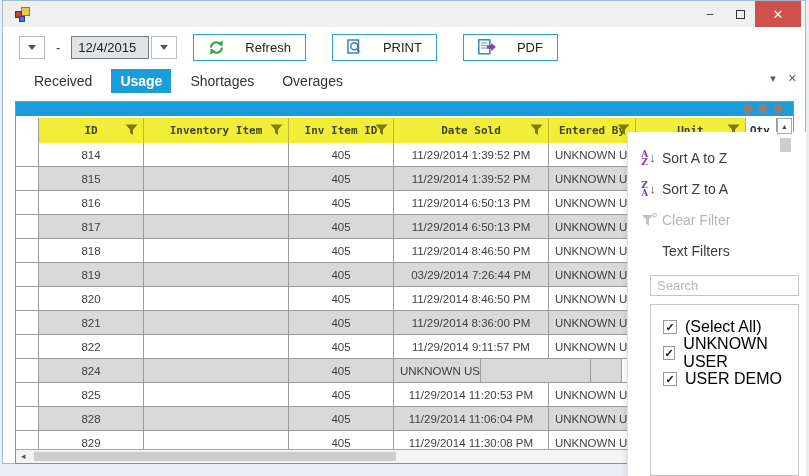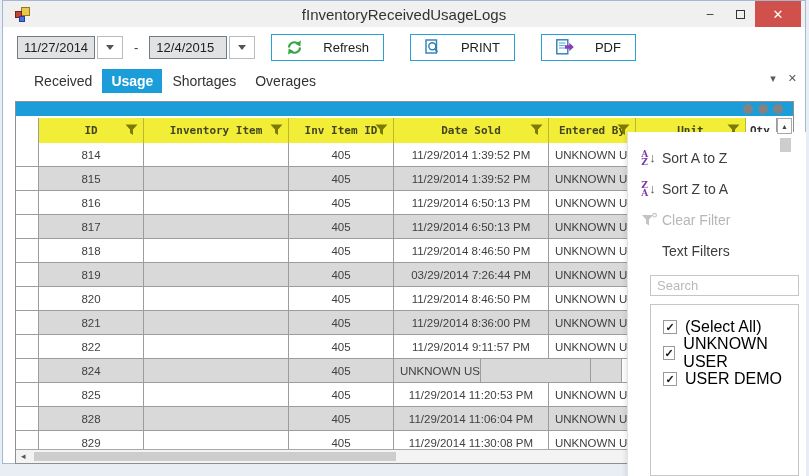--- a/index.html
+++ b/index.html
@@ -27,21 +27,21 @@
   .datebtn{width:26px;border:1px solid #b9bdc1;margin-left:2px;background:#fff;
            display:flex;align-items:center;justify-content:center}
   .caret{width:0;height:0;border-left:4px solid transparent;border-right:4px solid transparent;
          border-top:5px solid #555}
   .dash{margin:0 11px;color:#333;font-size:13px}
   .tbtn{display:flex;align-items:center;gap:20px;height:27px;background:#fff;border:1px solid #27a0d8;
         font-size:13px;color:#222;padding:0 14px;margin-left:26px;font-family:inherit;cursor:default}
   .tbtn.first{margin-left:16px}
   
   .tabstrip{height:28px;display:flex;align-items:center;padding-left:22px;position:relative;background:#fff}
-  #tabs{display:flex;gap:1px}
+  #tabs{display:flex;gap:10px}
   .tab{font-size:14px;color:#333;padding:4px 9px;white-space:nowrap}
   .tab.active{background:#1b9dd9;color:#fff;font-weight:bold}
   .tabstrip-icons{position:absolute;right:8px;top:5px;display:flex;gap:12px;color:#5a5a5a;font-size:11px}
   
   .grid{position:absolute;left:12px;top:100px;width:779px;height:363px;border:1px solid #8f8f8f;background:#fff}
   .bluebar{height:14px;background:#1b9dd9;position:relative;margin-bottom:2px}
   .dots{position:absolute;right:10px;top:2px;display:flex;gap:5px}
   .dot{width:10px;height:10px;border-radius:50%;background:#828282}
   .gheader{display:flex;height:25px}
   .hcell{position:relative;display:flex;align-items:center;justify-content:center;
@@ -90,33 +90,31 @@
 <body>
 
 <div class="window">
 
   <div class="titlebar">
     <div class="app-icon">
         <i class="sq-y"></i>
         <i class="sq-r"></i>
         <i class="sq-b"></i>
       </div>
-    <div class="title">fInventoryReceivedUsageLogs</div>
     <div class="win-controls">
       <div class="winbtn">–</div>
       <div class="winbtn">
           <span class="maxbox"></span>
         </div>
       <div class="winbtn close">✕</div>
     </div>
   </div>
 
   <div class="toolbar">
     <div class="dategroup">
-      <div class="dateinput">11/27/2014</div>
       <div class="datebtn">
           <span class="caret"></span>
         </div>
     </div>
     <div class="dash">-</div>
     <div class="dategroup">
       <div class="dateinput">12/4/2015</div>
       <div class="datebtn">
           <span class="caret"></span>
         </div>

